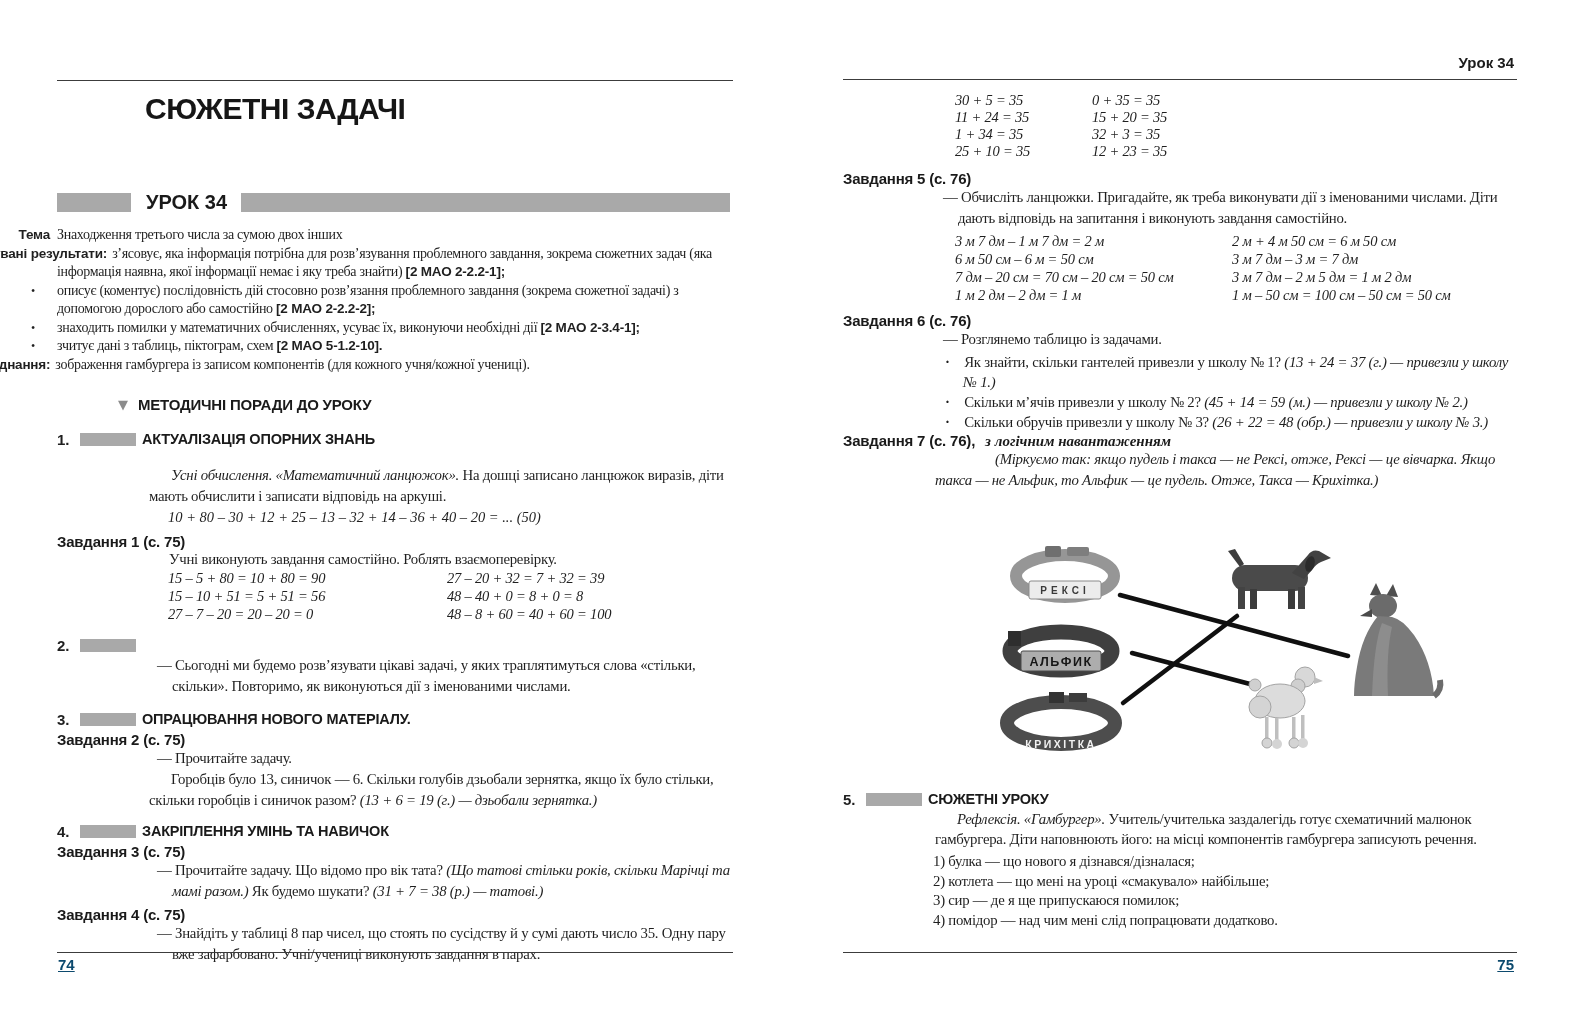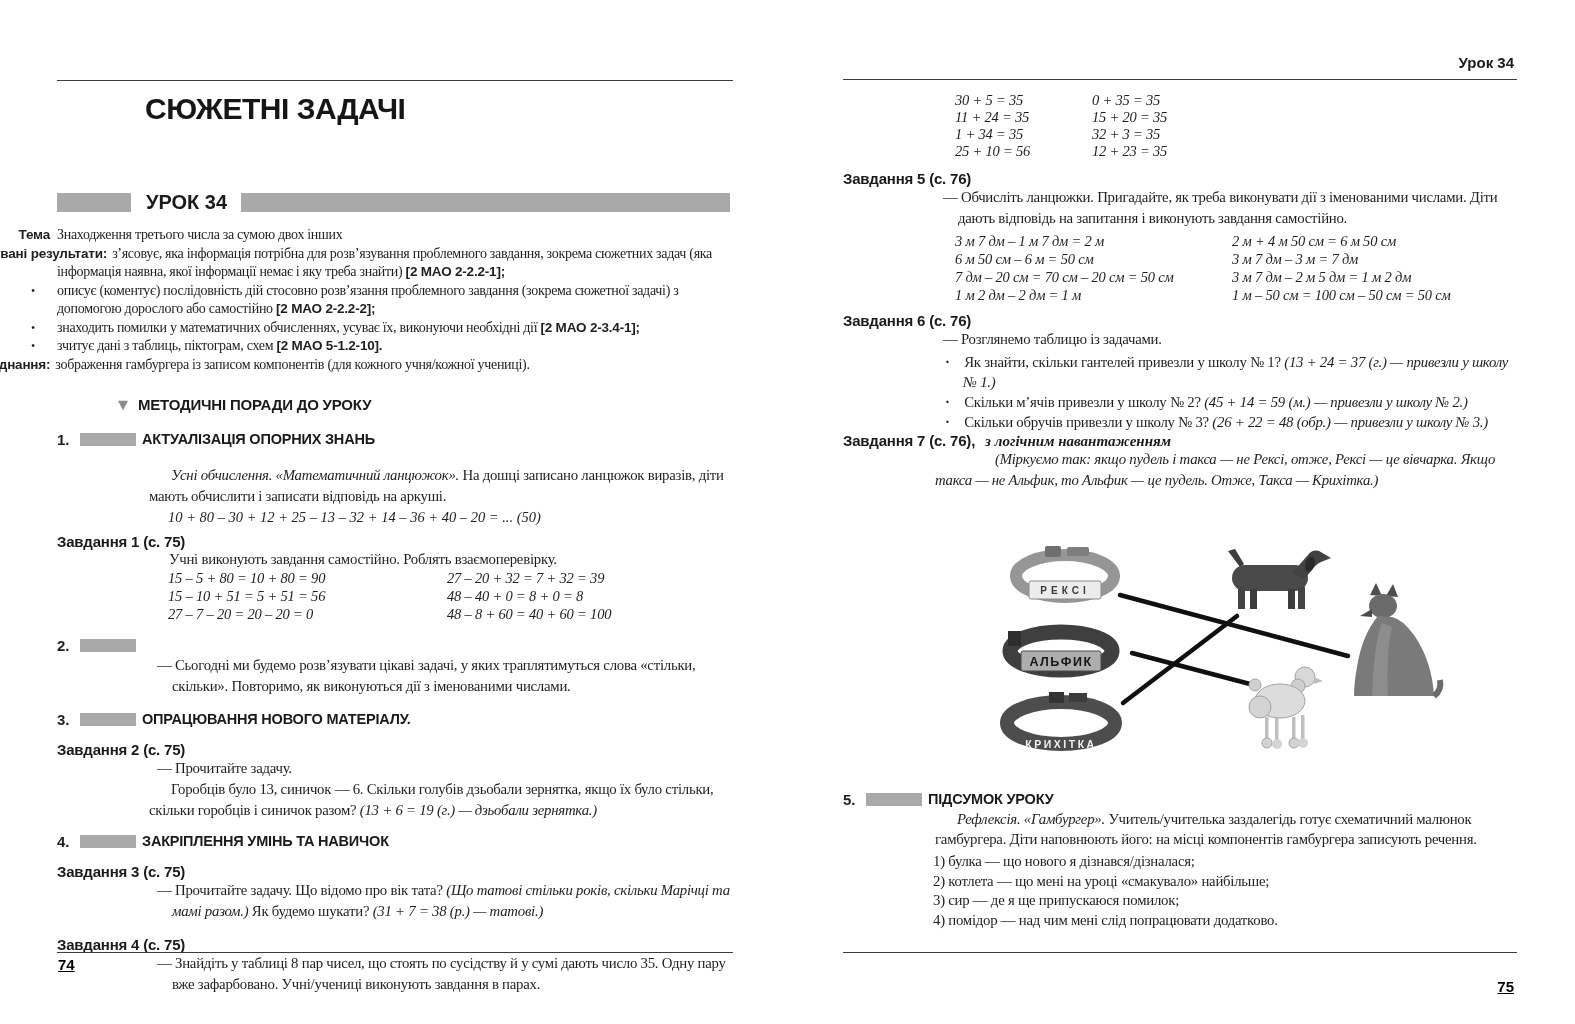--- a/index.html
+++ b/index.html
@@ -6,23 +6,23 @@
   .sheet{position:relative;width:1575px;height:1024px;background:#ffffff;overflow:hidden;
          font-family:"Liberation Serif","DejaVu Serif",serif;color:#1f1f1f;}
   .page{position:absolute;top:0;height:1024px;}
   .page-l{left:57px;width:676px;}
   .page-r{left:843px;width:674px;}
 
   .rule{position:absolute;left:0;right:0;border-top:1.3px solid #3c3c3c;}
   .rule-top-l{top:80px;}
   .rule-top-r{top:79px;}
   .rule-bot{top:952px;}
-  .pageno{position:absolute;top:956px;font:700 15px "Liberation Sans",sans-serif;color:#000000;text-decoration:underline;}
+  .pageno{position:absolute;top:956px;font:700 15px "Liberation Sans",sans-serif;color:#0c4a6e;text-decoration:underline;}
   .pageno-l{left:1px;}
-  .pageno-r{right:3px;margin-top:22px;}
+  .pageno-r{right:3px;}
   .hdr-r{position:absolute;top:54px;right:3px;font:700 15px "Liberation Sans",sans-serif;color:#1c1c1c;}
   .title{margin:0 0 0 88px;padding-top:0;font:700 30px/32px "Liberation Sans",sans-serif;
          letter-spacing:-.5px;color:#161616;white-space:nowrap;}
   .pad-top-l{padding-top:93px;}
   .pad-top-r{padding-top:92px;}
 
   .banner{display:flex;align-items:center;margin-top:67px;height:21px;}
   .banner .bar-sm{width:74px;height:19px;background:#a9a9a9;flex:none;}
   .banner .bar-lg{flex:1;height:19px;background:#a9a9a9;margin-right:3px;}
   .banner .banner-text{font:700 20px "Liberation Sans",sans-serif;margin:0 14px 0 15px;color:#1a1a1a;white-space:nowrap;}
@@ -68,21 +68,21 @@
 
   .b6{margin:0 0 0 102px;padding-left:18px;text-indent:-18px;line-height:20px;}
   .b6::before{content:"·";font-weight:700;margin-right:11px;}
 
   .fig{position:absolute;top:543px;left:0;}
   .sec5-block{position:absolute;top:791px;left:0;right:0;}
   .sec5-block p.lead{line-height:19.5px;margin-top:3px;}
   .hlist{margin:3px 0 0 90px;}
   .hlist div{line-height:19.5px;} .mt18{margin-top:18px;} .mt14{margin-top:14px;} .mt12{margin-top:12px;}
   .mt10{margin-top:10px;} .mt8{margin-top:8px;} .mt6{margin-top:6px;} .mt5{margin-top:5px;}
-  .mt4{margin-top:14px;} .mt3{margin-top:3px;} .mt2{margin-top:2px;}
+  .mt4{margin-top:4px;} .mt3{margin-top:3px;} .mt2{margin-top:2px;}
   i{font-style:italic;}
 </style>
 </head>
 <body>
 
 <div class="sheet">
 
   <section class="page page-l pad-top-l">
     <div class="rule rule-top-l"></div>
 
@@ -180,21 +180,21 @@
 
   <section class="page page-r pad-top-r">
     <div class="hdr-r">Урок 34</div>
     <div class="rule rule-top-r"></div>
 
     <div class="eq eq-cols narrow eq-top" style="margin-left:112px;">
       <div class="c1">
         <div>30 + 5 = 35</div>
         <div>11 + 24 = 35</div>
         <div>1 + 34 = 35</div>
-        <div>25 + 10 = 56</div>
+        <div>25 + 10 = 35</div>
       </div>
       <div class="c2">
         <div>0 + 35 = 35</div>
         <div>15 + 20 = 35</div>
         <div>32 + 3 = 35</div>
         <div>12 + 23 = 35</div>
       </div>
     </div>
 
     <p class="task-label mt10">Завдання 5 (с. 76)</p>
@@ -297,21 +297,21 @@
         <circle cx="29" cy="79" r="5" fill="#d4d4d4"></circle>
         <circle cx="46" cy="78" r="5" fill="#d4d4d4" stroke="#a3a3a3"></circle>
         <circle cx="55" cy="78" r="5" fill="#d4d4d4"></circle>
       </g>
     </svg>
 
     <div class="sec5-block">
       <div class="sec">
         <span class="sec-num">5.</span>
         <span class="sec-bar"></span>
-        <span class="sec-title">ПІДСУМОК УРОКУ</span>
+        <span class="sec-title">СЮЖЕТНІ УРОКУ</span>
       </div>
       <p class="lead bodytxt">
         <i>Рефлексія. «Гамбургер».</i><span> Учитель/учителька заздалегідь готує схематичний малюнок гамбургера. Діти наповнюють його: на місці компонентів гамбургера записують речення.</span>
       </p>
       <div class="hlist bodytxt">
         <div>1) булка — що нового я дізнався/дізналася;</div>
         <div>2) котлета — що мені на уроці «смакувало» найбільше;</div>
         <div>3) сир — де я ще припускаюся помилок;</div>
         <div>4) помідор — над чим мені слід попрацювати додатково.</div>
       </div>

